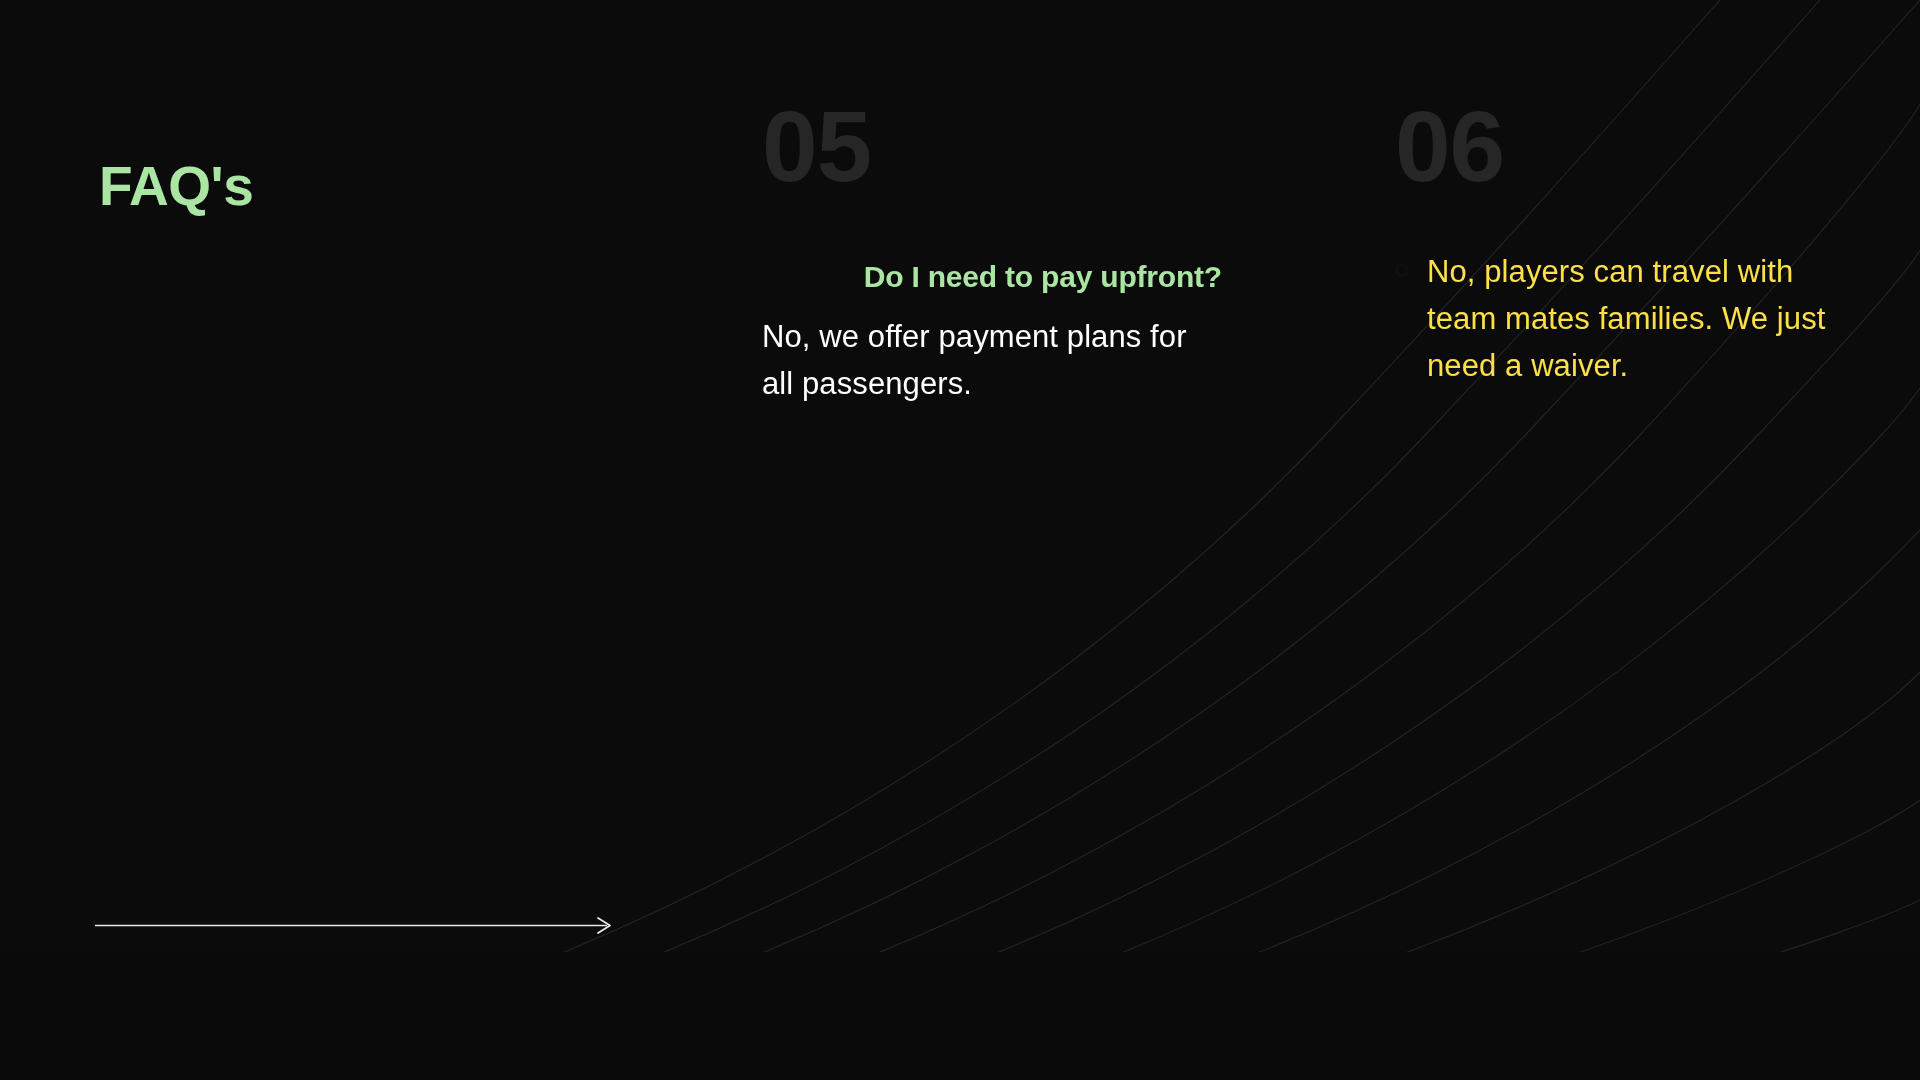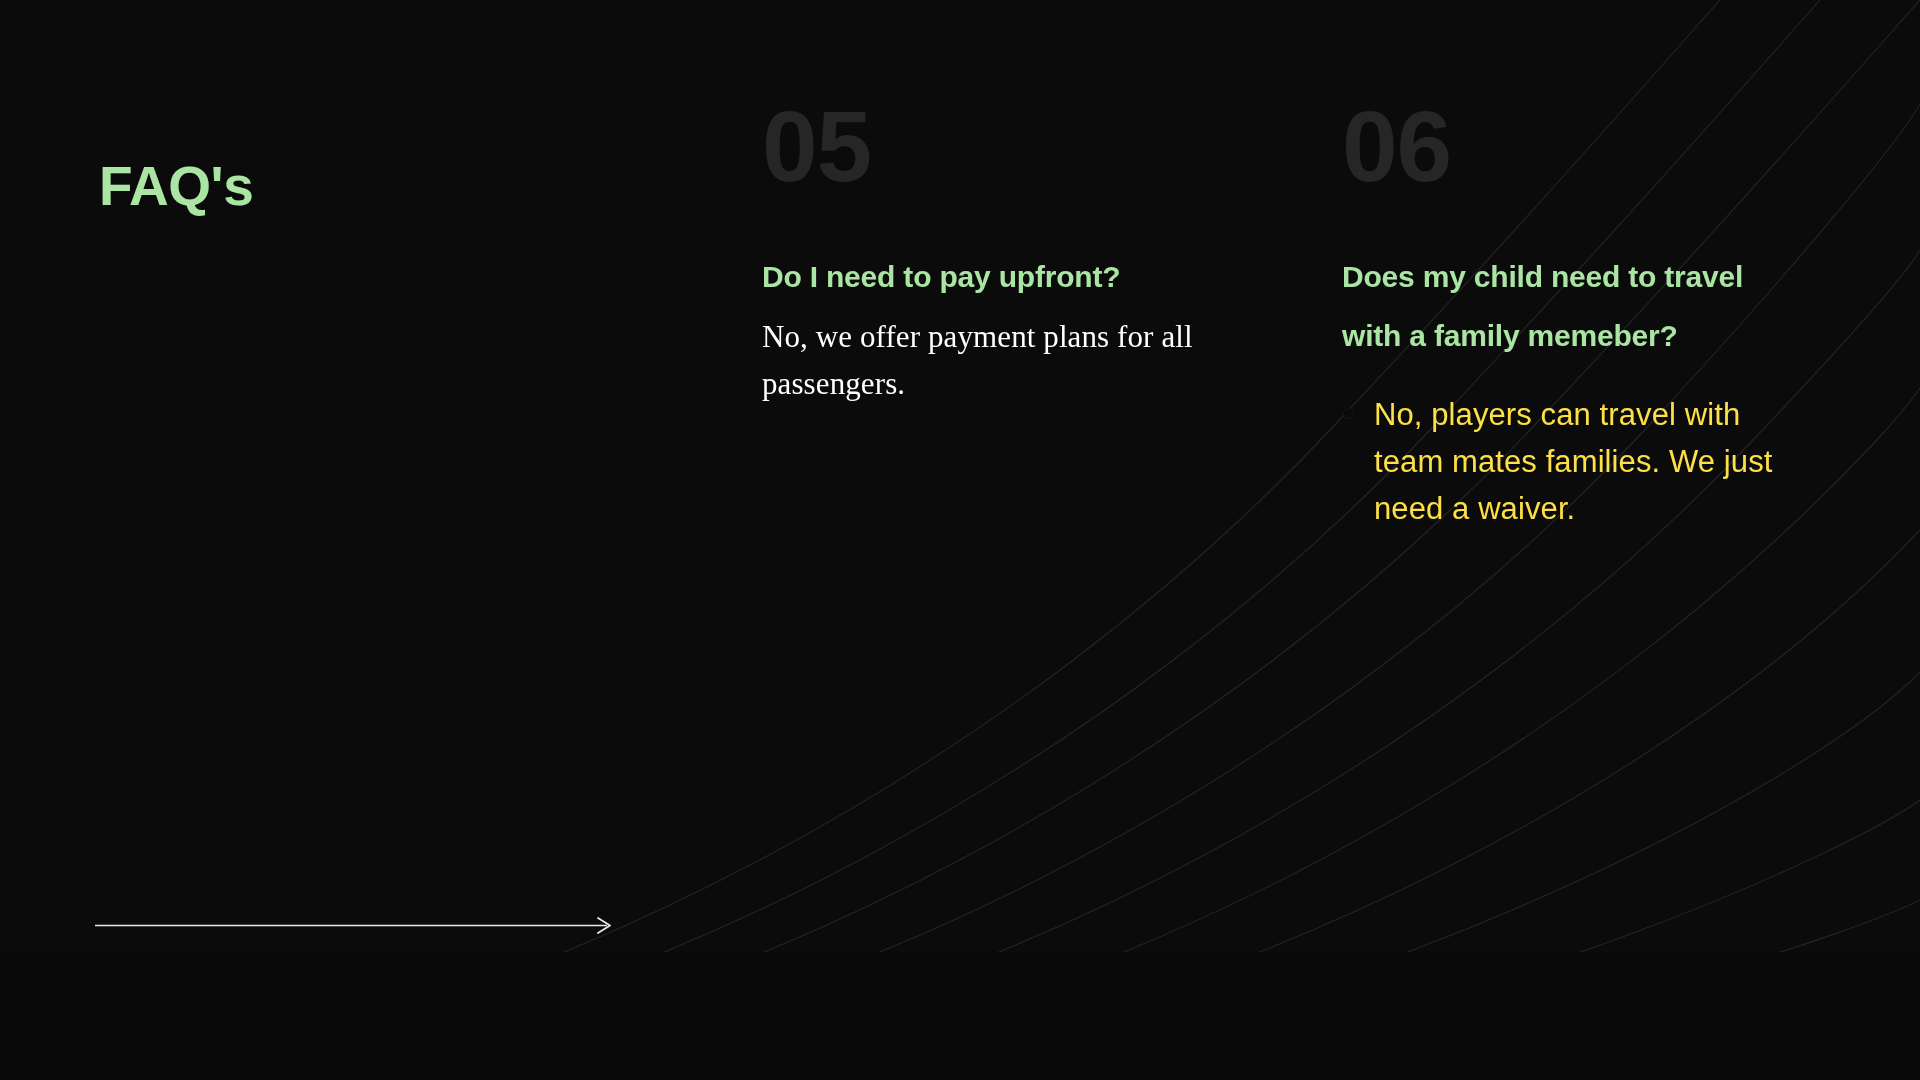--- a/index.html
+++ b/index.html
@@ -48,49 +48,49 @@
   }
 
   
   .faq-col {
     position: absolute;
     top: 96px;
     width: 460px;
     z-index: 5;
   }
   #faq-col-0 { left: 718px; margin-left: 44px; }
-  #faq-col-1 { left: 1342px; }
+  #faq-col-1 { left: 1395px; }
 
   .faq-number {
     font-size: 100px;
     font-weight: 800;
     line-height: 1;
     letter-spacing: -1px;
     color: #262626;
     margin: 0 0 52px 0;
     height: 100px;
   }
 
   .faq-question {
     font-size: 30px;
     font-weight: 700;
     line-height: 1.95;
     letter-spacing: -0.2px;
     color: #abe5a4;
     margin: 0;
+    text-align: right;
   }
 
   .faq-answer {
     font-size: 31px;
     font-weight: 400;
     line-height: 1.52;
     letter-spacing: 0.1px;
     color: #ffffff;
     margin: 6px 0 0 0;
-    font-family: Liberation Serif, serif;
   }
 
   
   .faq-answer-list {
     list-style: none;
     margin: 26px 0 0 0;
     padding: 0;
   }
   .faq-answer-list li {
     position: relative;
@@ -149,21 +149,20 @@
   <h1 id="faq-title">FAQ's</h1>
 
   <div class="faq-col" id="faq-col-0">
     <div class="faq-number">05</div>
     <h2 class="faq-question">Do I need to pay upfront?</h2>
     <p class="faq-answer">No, we offer payment plans for all passengers.</p>
   </div>
 
   <div class="faq-col" id="faq-col-1">
     <div class="faq-number">06</div>
-    <h2 class="faq-question">Does my child need to travel with a family memeber?</h2>
     <ul class="faq-answer-list">
       <li>No, players can travel with team mates families. We just need a waiver.</li>
     </ul>
   </div>
 
   <svg id="bottom-arrow" viewBox="0 0 525 40" aria-hidden="true">
     <line x1="0" y1="20.5" x2="512" y2="20.5" stroke="#e9e9e9" stroke-width="1.6"></line>
     <polyline points="503,13 515,20.5 503,28" fill="none" stroke="#e9e9e9" stroke-width="1.8" stroke-linecap="round" stroke-linejoin="round"></polyline>
   </svg>
 

